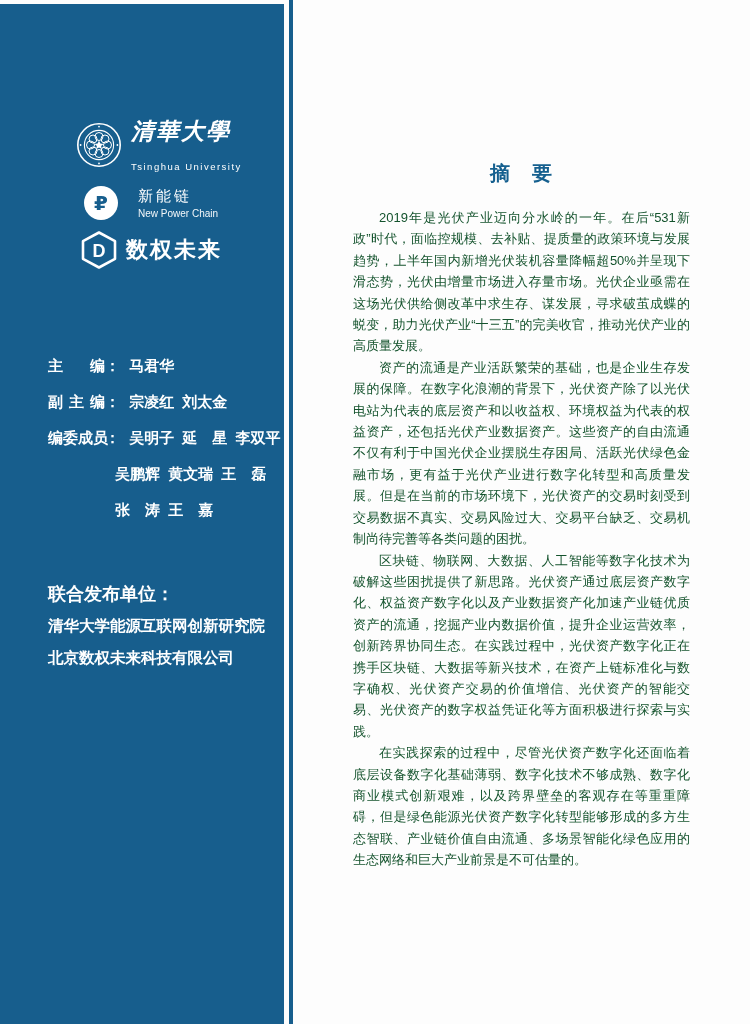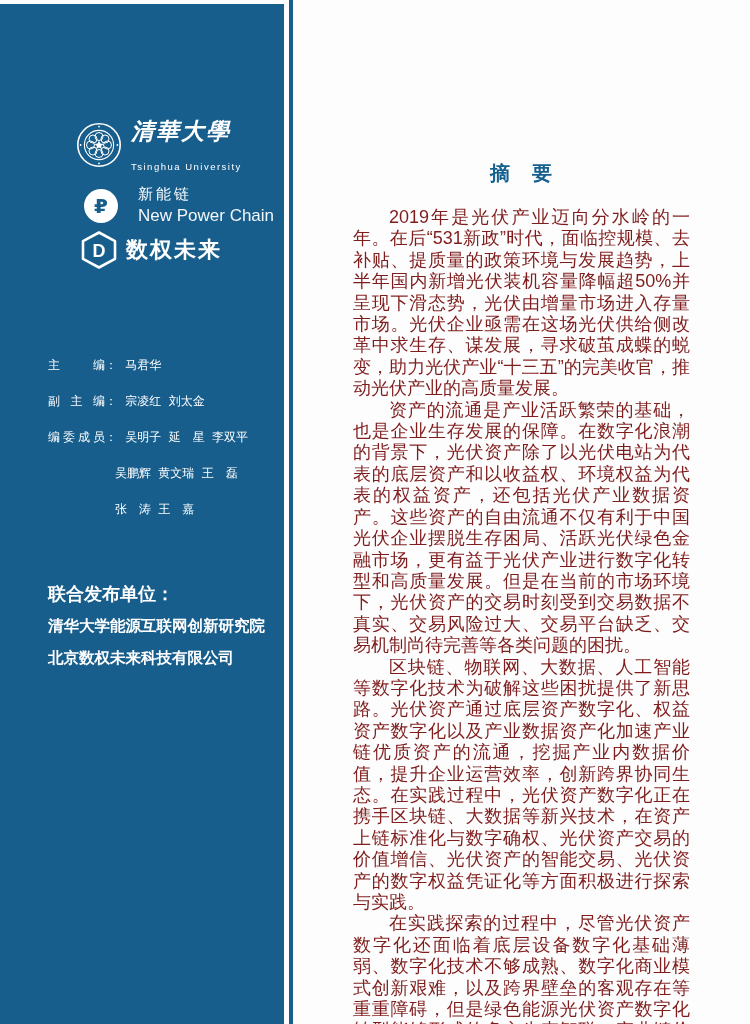--- a/index.html
+++ b/index.html
@@ -34,26 +34,26 @@
   .thu-en { font-size:9.5px; letter-spacing:1.5px; margin-top:17px; white-space:nowrap;text-align:center; }
 
   .logo-npc { left:84px; top:182px; }
   .npc-circle {
     width:34px; height:34px; border-radius:50%; background:#ffffff;
     display:flex; align-items:center; justify-content:center;
     color:#175e8d; font-size:20px; font-weight:bold;
   }
   .npc-text { margin-left:20px; }
   .npc-cn { font-size:15px; letter-spacing:3px; line-height:16px; }
-  .npc-en { font-size:17px; margin-top:4px; opacity:.95; white-space:nowrap; }
+  .npc-en { font-size:10px; margin-top:4px; opacity:.95; white-space:nowrap; }
 
   .logo-sq { left:79px; top:226px; }
   .sq-cn { margin-left:7px; font-size:22px; font-weight:bold; letter-spacing:2px; white-space:nowrap; }
 
-  .editors { position:absolute; left:48px; top:352px; font-size:12px; font-weight:normal; }
+  .editors { position:absolute; left:48px; top:352px; font-size:15px; font-weight:bold; }
   .ed-row { line-height:19px; margin-bottom:17px; white-space:nowrap; }
   .ed-row.tight { margin-bottom:9px; }
   .ed-label {
     display:inline-block; width:57px; text-align:justify; text-align-last:justify;
     vertical-align:bottom;
   }
   .ed-colon { display:inline-block; }
   .ed-names { margin-left:5px; word-spacing:4px; }
   .ed-row.cont { padding-left:62px; }
 
@@ -62,21 +62,21 @@
   .pub-item { font-size:15.5px; line-height:18px; margin-bottom:14px; white-space:nowrap; }
 
   
   .main { position:absolute; left:353px; top:161px; width:337px; }
   .abstract-title {
     font-size:20px; line-height:25px; font-weight:bold;
     color:#16608f; text-align:center; letter-spacing:1px;
   }
   .abstract-body { margin-top:21px; }
   .abstract-body p {
-    font-size:18px; line-height:21.4px; color:#7f1d1d;
+    font-size:13px; line-height:21.4px; color:#14532d;
     text-align:justify; text-indent:2em;
   }
 </style>
 </head>
 <body>
 
 <div class="page">
 
   <aside class="sidebar">
 

